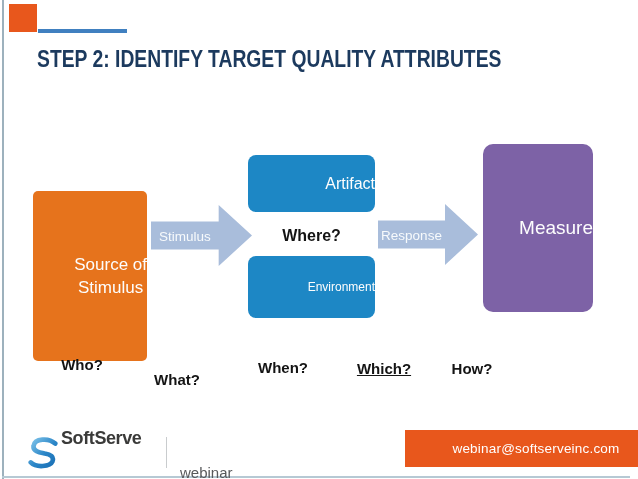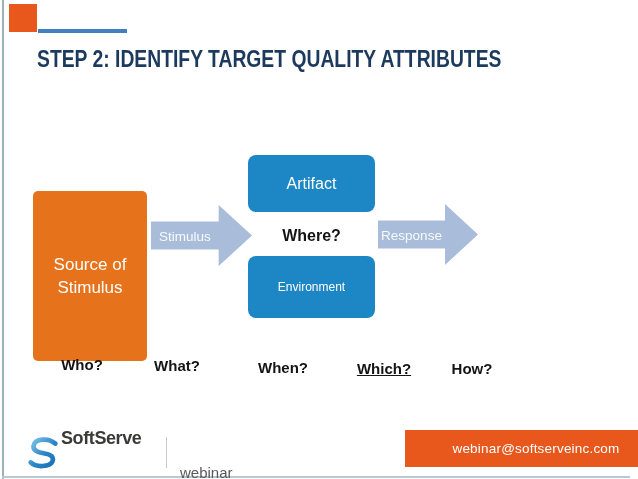--- a/index.html
+++ b/index.html
@@ -24,21 +24,21 @@
 
   .slide-title {
     position: absolute; left: 37px; top: 46px;
     font-size: 23px; font-weight: bold; color: #1c3a5e;
     white-space: nowrap;
     transform: scaleX(0.84); transform-origin: left center;
     letter-spacing: 0px;
   }
 
   
-  .dbox { position: absolute; display: flex; align-items: center; justify-content: center; text-align: center; color: #fdfdfd; }
+  .dbox { position: absolute; display: flex; align-items: center; justify-content: flex-end; text-align: center; color: #fdfdfd; }
   .box-source      { left: 33px;  top: 143px; width: 114px; height: 170px; background: #e6731c; border-radius: 5px;  font-size: 17px; line-height: 23px; margin-top: 48px; }
   .box-artifact    { left: 248px; top: 155px; width: 127px; height: 57px;  background: #1d87c5; border-radius: 8px;  font-size: 16px; }
   .box-environment { left: 248px; top: 256px; width: 127px; height: 62px;  background: #1d87c5; border-radius: 8px;  font-size: 12px; }
   .box-measure     { left: 483px; top: 144px; width: 110px; height: 168px; background: #7d62a6; border-radius: 10px; font-size: 19px; }
 
   .where-label {
     position: absolute; left: 248px; top: 227px; width: 127px;
     text-align: center; font-size: 16px; font-weight: bold; color: #141414;
   }
 
@@ -54,21 +54,21 @@
     transform: translateY(-50%);
     text-align: center; color: #f7fafc; font-size: 13.5px;
   }
 
   
   .q {
     position: absolute; transform: translateX(-50%);
     font-size: 15px; font-weight: bold; color: #141414; white-space: nowrap;
   }
   .q-who   { left: 82px;  top: 356px; }
-  .q-what  { left: 177px; top: 357px; }
+  .q-what  { left: 177px; top: 371px; }
   .q-when  { left: 283px; top: 359px; }
   .q-which { left: 384px; top: 360px; text-decoration: underline; }
   .q-how   { left: 472px; top: 360px; }
 
   
   .logo-s { position: absolute; left: 26px; top: 437px; }
   .brand-word {
     position: absolute; left: 61px; top: 428px;
     font-size: 18px; font-weight: bold; color: #3a3a39; letter-spacing: -0.4px;
   }
@@ -113,20 +113,23 @@
   <div class="where-label">Where?</div>
 
   <div class="dbox box-environment">
     <span>Environment</span>
   </div>
 
   <div class="barrow arrow-response">
     <span class="alabel">Response</span>
   </div>
 
+  <div class="dbox box-measure">
+    <span>Measure</span>
+  </div>
 
   <span class="q q-who">Who?</span>
   <span class="q q-what">What?</span>
   <span class="q q-when">When?</span>
   <span class="q q-which">Which?</span>
   <span class="q q-how">How?</span>
 
   <svg class="logo-s" width="34" height="32" viewBox="0 0 36 34">
     <defs>
       <linearGradient id="sgrad" x1="0" y1="0" x2="1" y2="1">

